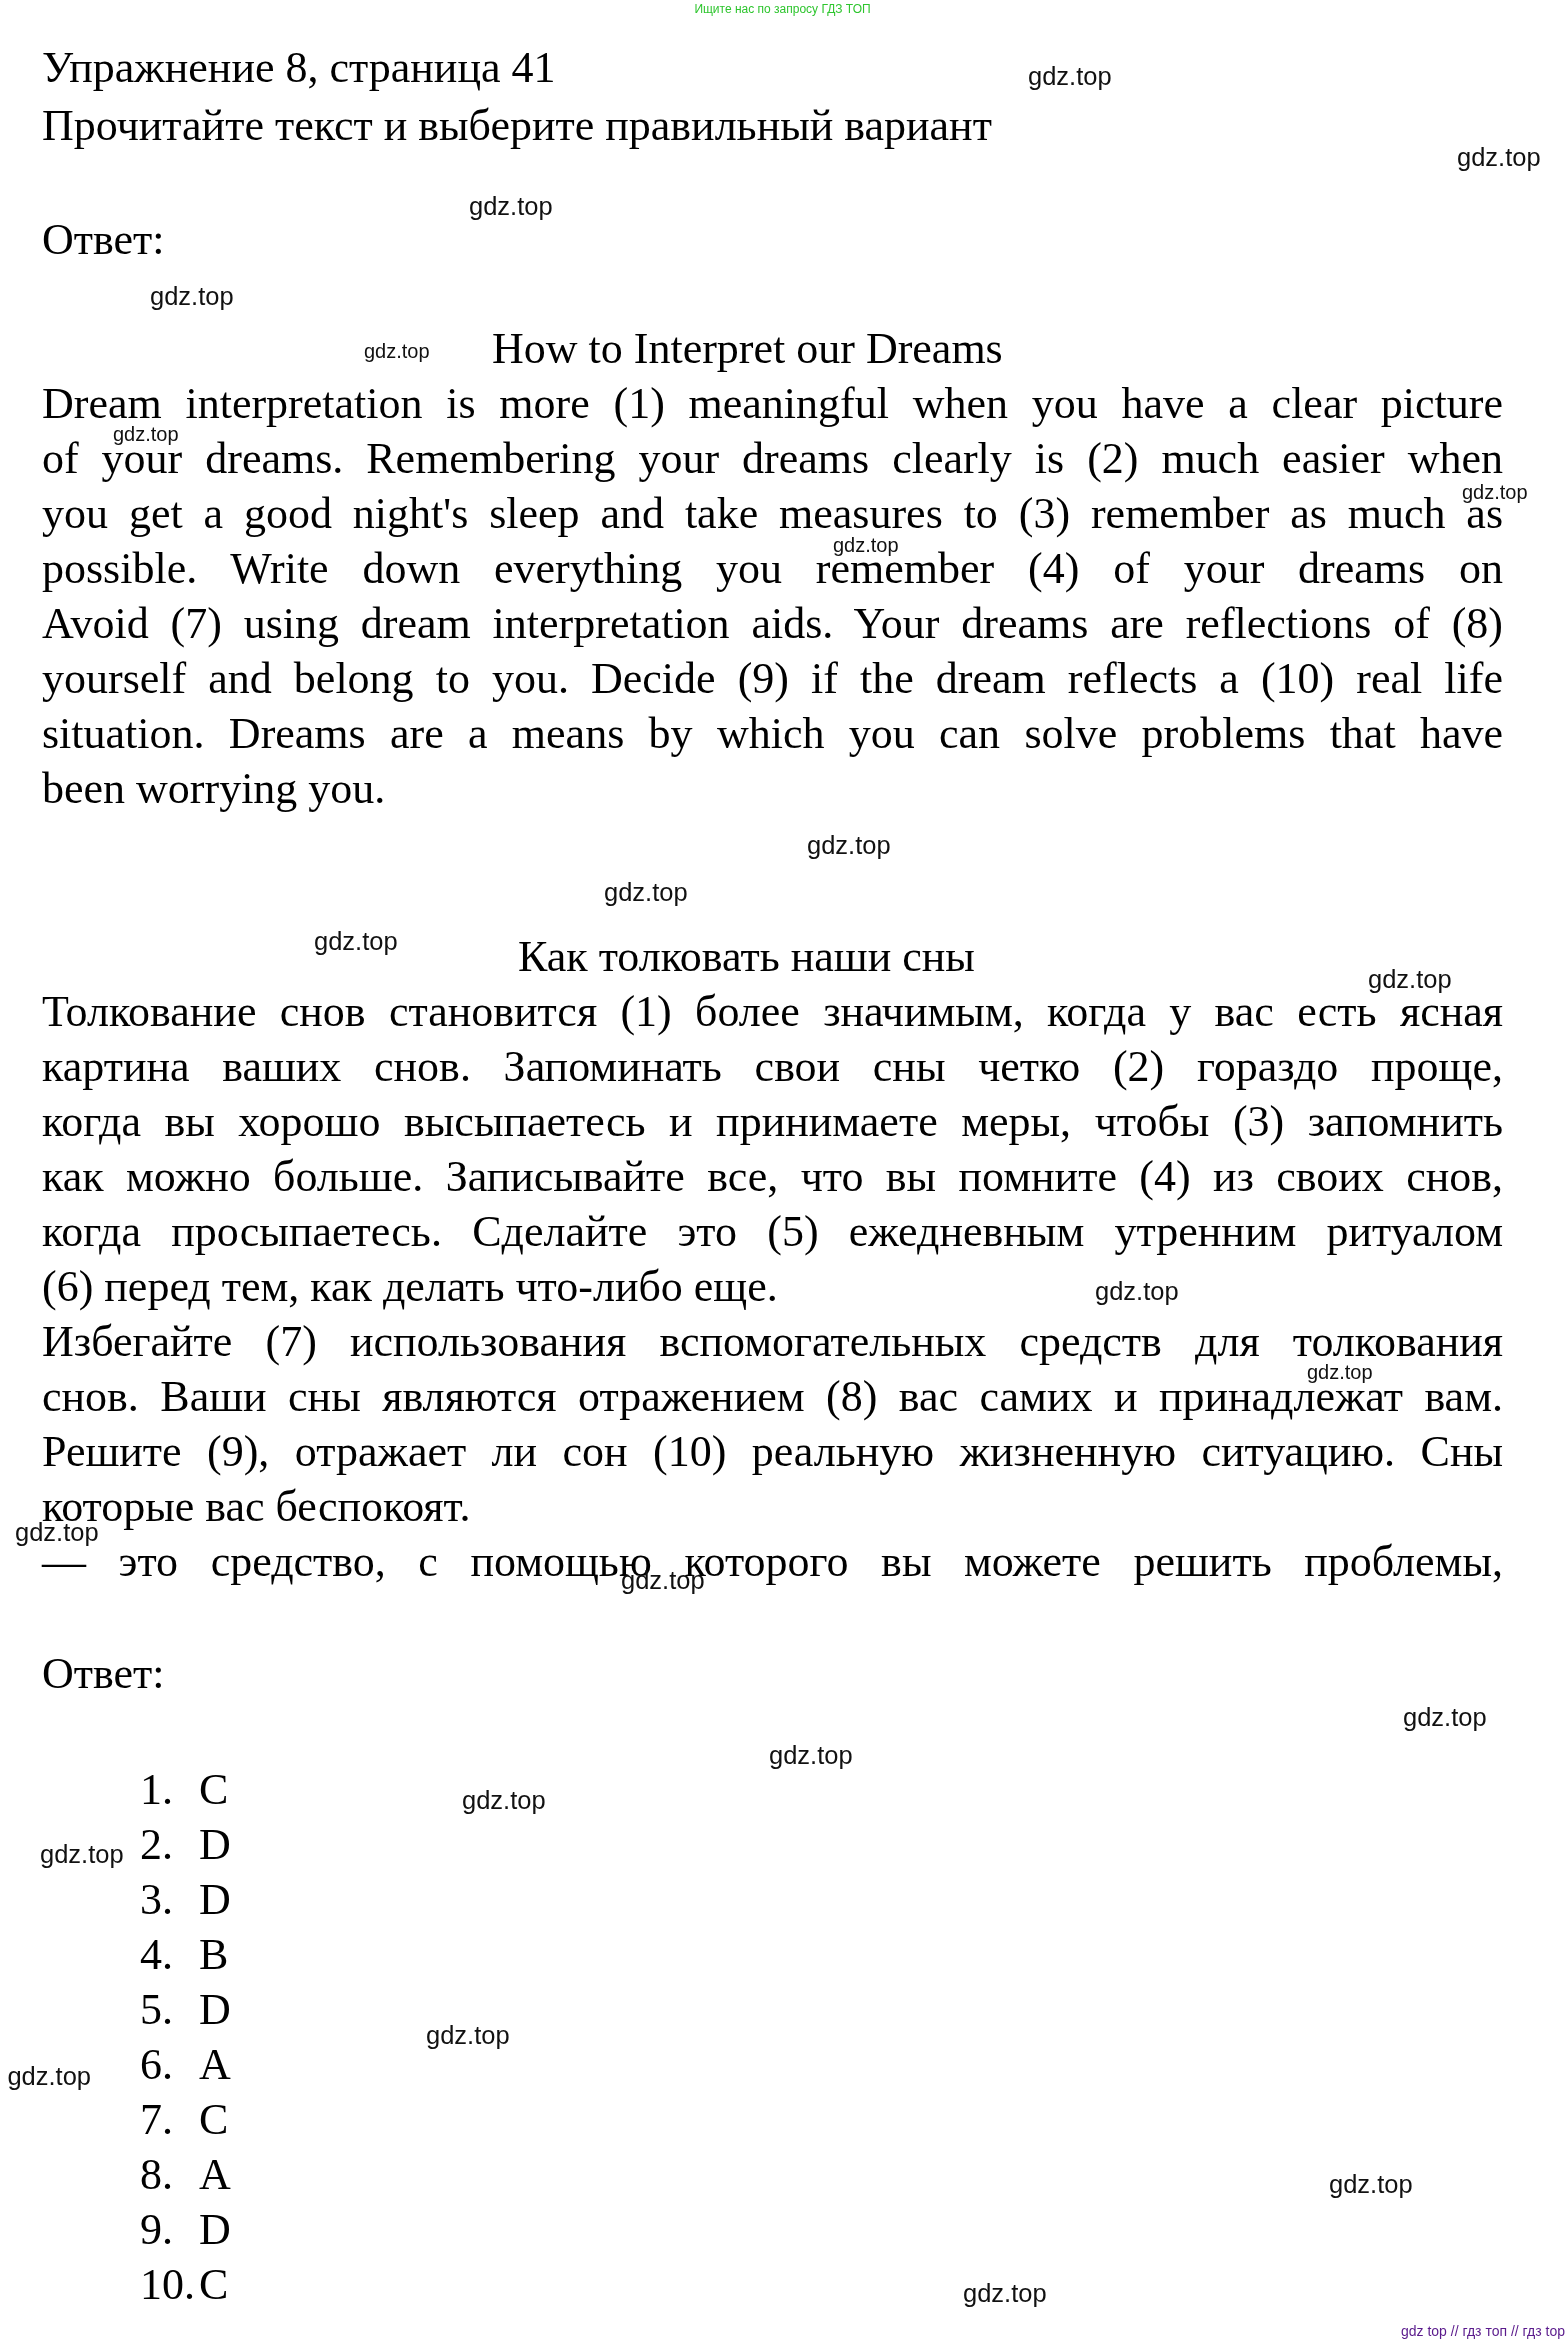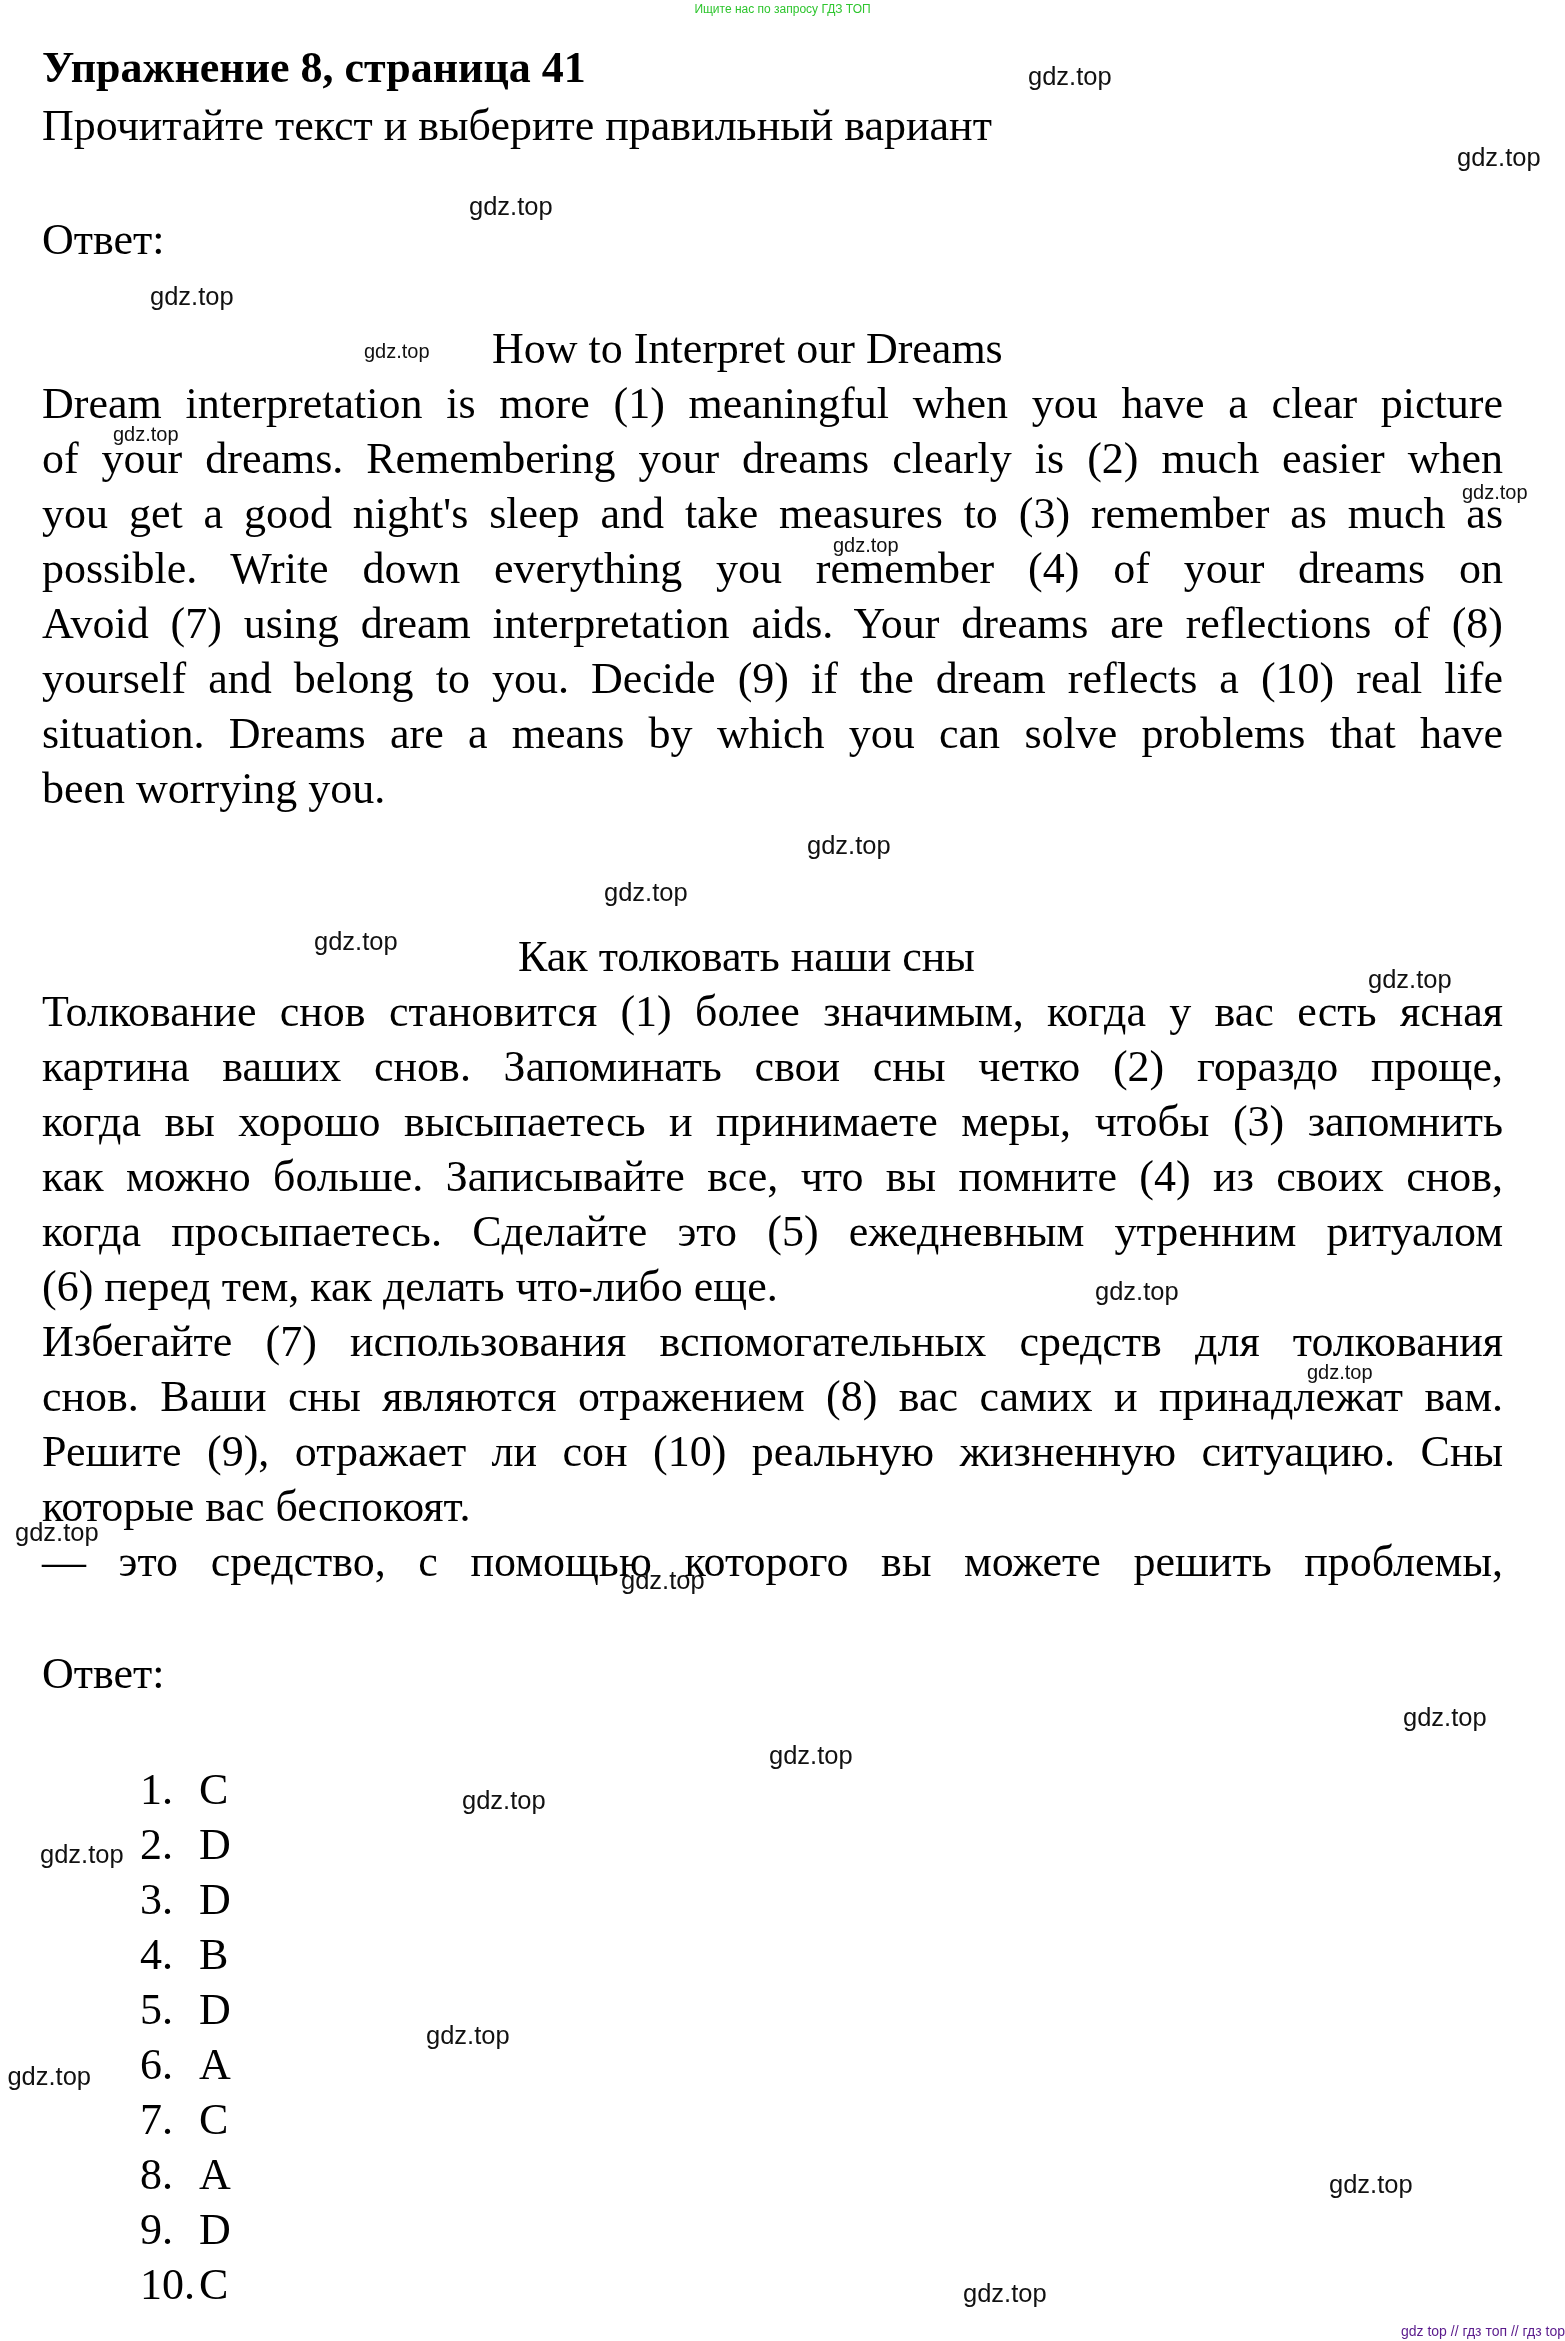--- a/index.html
+++ b/index.html
@@ -2,21 +2,21 @@
 <html style="font-size:13px"><head>
 <meta charset="utf-8">
 <style>
   html, body { margin: 0; padding: 0; background: #ffffff; }
   body { width: 1565px; height: 2342px; position: relative; overflow: hidden; color: #000; }
   .serif { font-family: "Liberation Serif", "DejaVu Serif", serif; }
   .sans { font-family: "Liberation Sans", "DejaVu Sans", sans-serif; }
   .abs { position: absolute; white-space: nowrap; }
   .top-banner { top: 1.6px; left: 0; width: 1565px; text-align: center; font-size: 12px; color: #2ec52e; }
   .bottom-banner { top: 2323px; left: 0; width: 1565px; text-align: right; font-size: 14px; color: #5a1a8c; }
-  .title { left: 42px; top: 46px; font-size: 44px; font-weight: bold; line-height: 1; }
+  .title { left: 42px; top: 46px; font-size: 44px; font-weight: normal; line-height: 1; }
   .subtitle { left: 42px; top: 104px; font-size: 44px; line-height: 1; }
   .answer-label { font-size: 44px; line-height: 1; }
   .section-heading { font-size: 44px; line-height: 1; }
   .para { position: absolute; left: 42px; width: 1461px; font-size: 44px; line-height: 55px; text-align: justify; }
   .para b { font-weight: normal; }
   .line { display: block; text-align: justify; text-align-last: justify; height: 55px; white-space: nowrap; }
   .line.last { text-align-last: left; }
   .answers { position: absolute; left: 140px; top: 1762px; font-size: 44px; line-height: 55px; }
   .answers .row { height: 55px; position: relative; width: 164px; }
   .answers .num { position: absolute; left: 0; }

